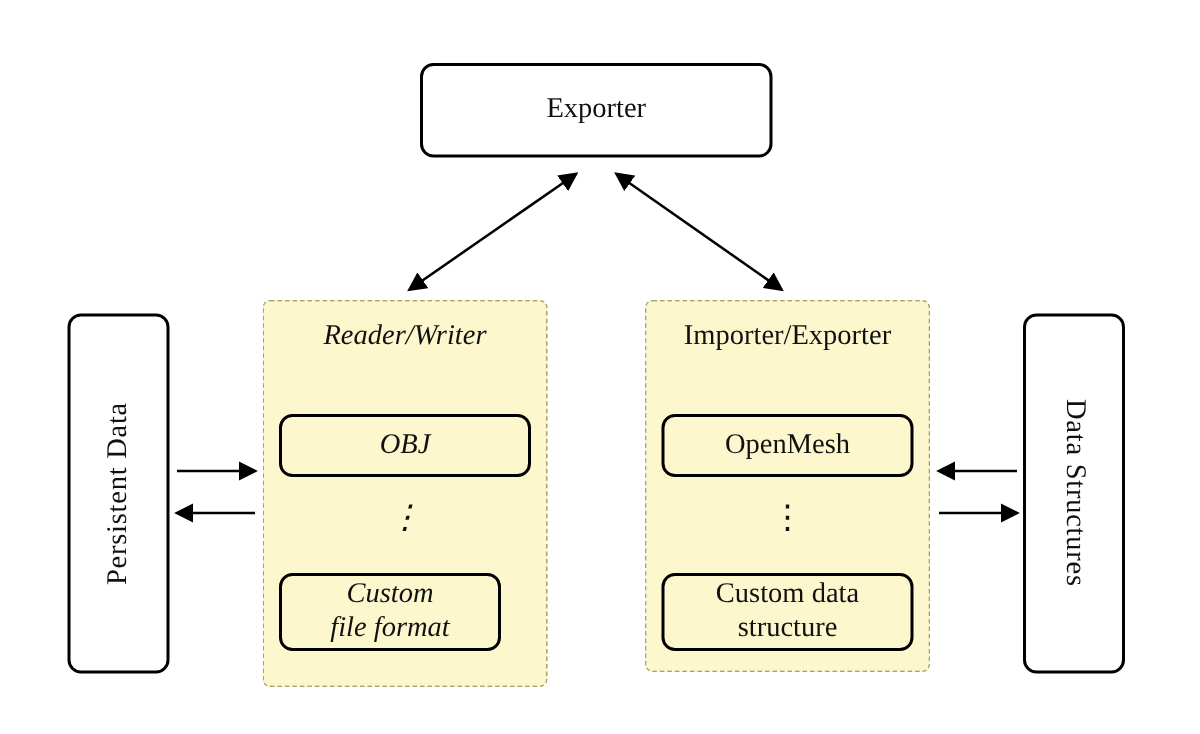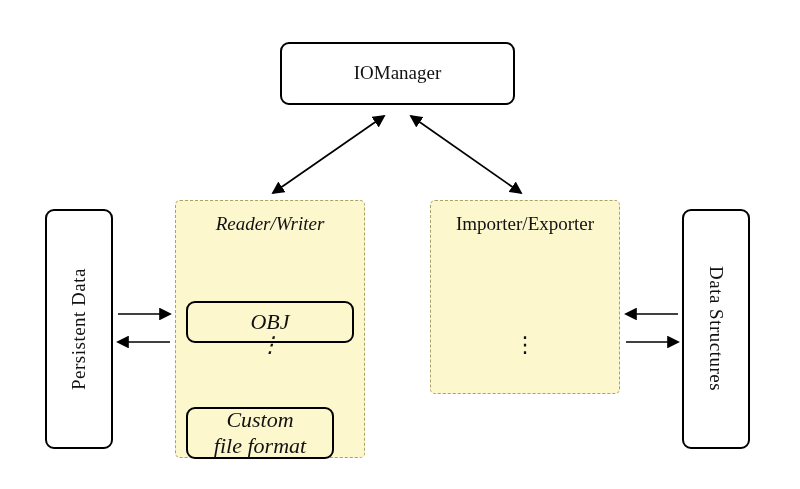--- a/index.html
+++ b/index.html
@@ -43,22 +43,21 @@
     top: 12px;
     left: 0;
     width: 100%;
     text-align: center;
     font-size: 19px;
   }
   
   .inner {
     background: var(--panel-fill, #fcf7cd);
     white-space: pre-line;
-    font-size: 22px;
-    margin-top: 25px;
+    font-size: 19px;
   }
   .dots {
     position: absolute;
     width: 100%;
     text-align: center;
     font-size: 22px;
     line-height: 1;
   }
   
   .vtext-up {
@@ -81,21 +80,21 @@
     stroke: var(--arrow, #000000);
     stroke-width: 1.7;
   }
 </style>
 </head>
 <body>
 
 <div class="canvas">
 
   <div class="node" style="left:280px; top:42px; width:235px; height:63px;">
-    <span>IOManager</span>
+    <span>Exporter</span>
   </div>
 
   <div class="node" style="left:45px; top:209px; width:68px; height:240px;">
     <span class="vtext-up">Persistent Data</span>
   </div>
 
   <div class="node" style="left:682px; top:209px; width:68px; height:240px;">
     <span class="vtext-down">Data Structures</span>
   </div>
 
@@ -104,23 +103,30 @@
     <div class="node inner" style="left:10px; top:75px; width:168px; height:42px;">
       <span>OBJ</span>
     </div>
     <div class="dots" style="top:133px;">⋮</div>
     <div class="node inner" style="left:10px; top:181px; width:148px; height:52px;">
       <span>Custom
 file format</span>
     </div>
   </div>
 
-  <div class="panel" style="left:430px; top:200px; width:190px; height:194px;">
+  <div class="panel" style="left:430px; top:200px; width:190px; height:248px;">
     <div class="panel-title">Importer/Exporter</div>
+    <div class="node inner" style="left:10px; top:75px; width:168px; height:42px;">
+      <span>OpenMesh</span>
+    </div>
     <div class="dots" style="top:133px;">⋮</div>
+    <div class="node inner" style="left:10px; top:181px; width:168px; height:52px;">
+      <span>Custom data
+structure</span>
+    </div>
   </div>
 
   <svg class="arrows" width="800" height="489" viewBox="0 0 800 489">
     <defs>
       <marker id="arrow" viewBox="0 0 10 10" refX="8.5" refY="5" markerWidth="7.5" markerHeight="7.5" orient="auto-start-reverse">
         <path d="M0,0 L10,5 L0,10 z" fill="#000000"></path>
       </marker>
     </defs>
 
     <line x1="384" y1="116" x2="273" y2="193" marker-start="url(#arrow)" marker-end="url(#arrow)"></line>

